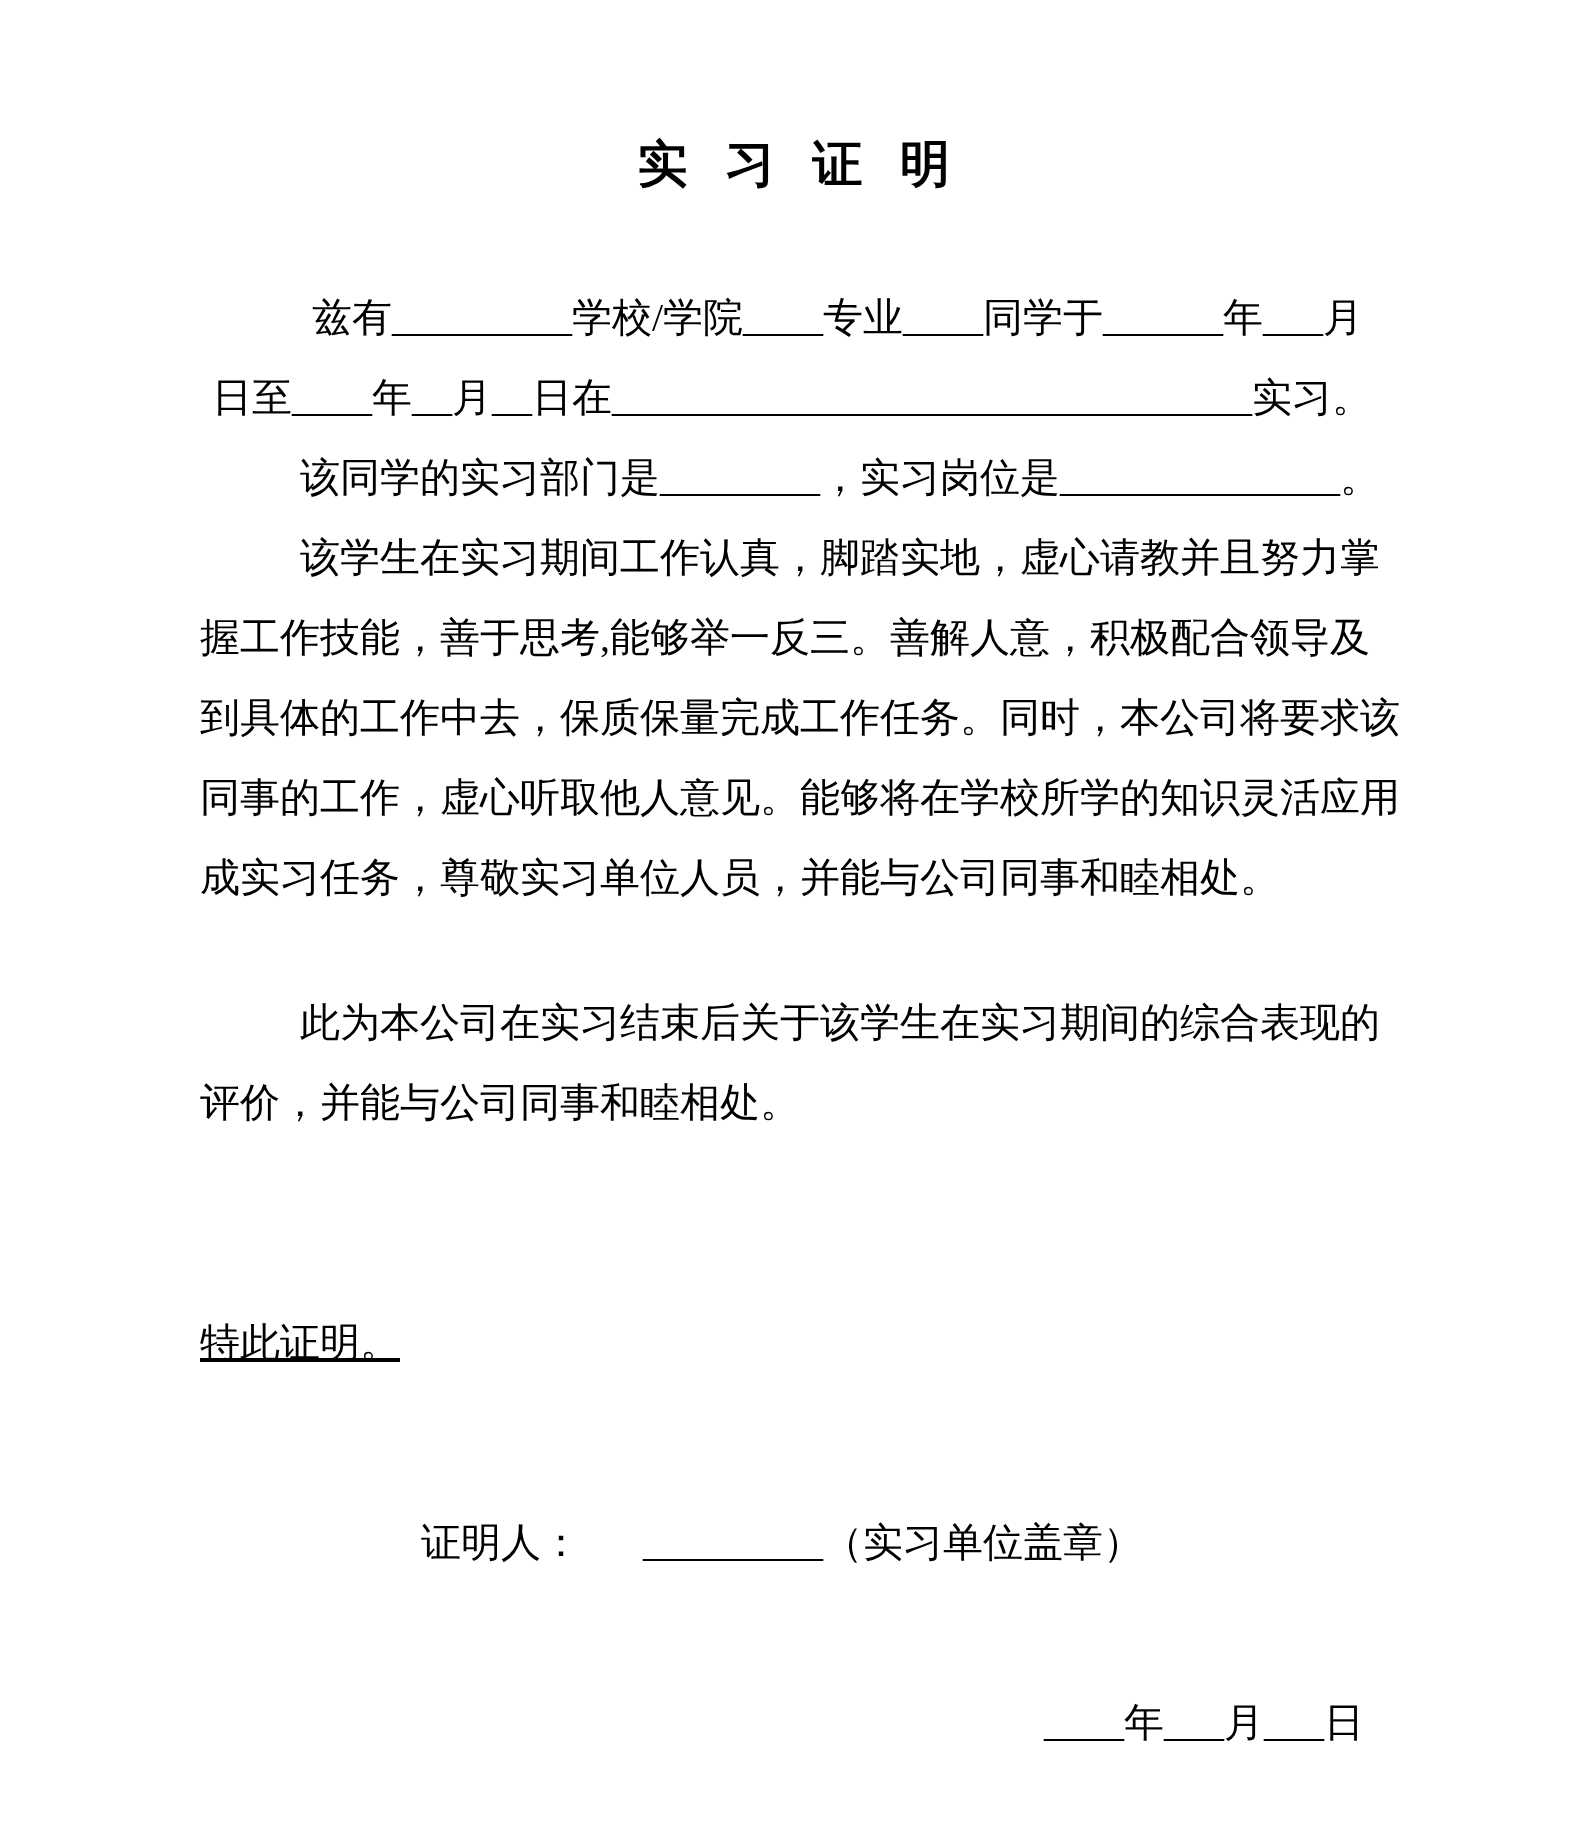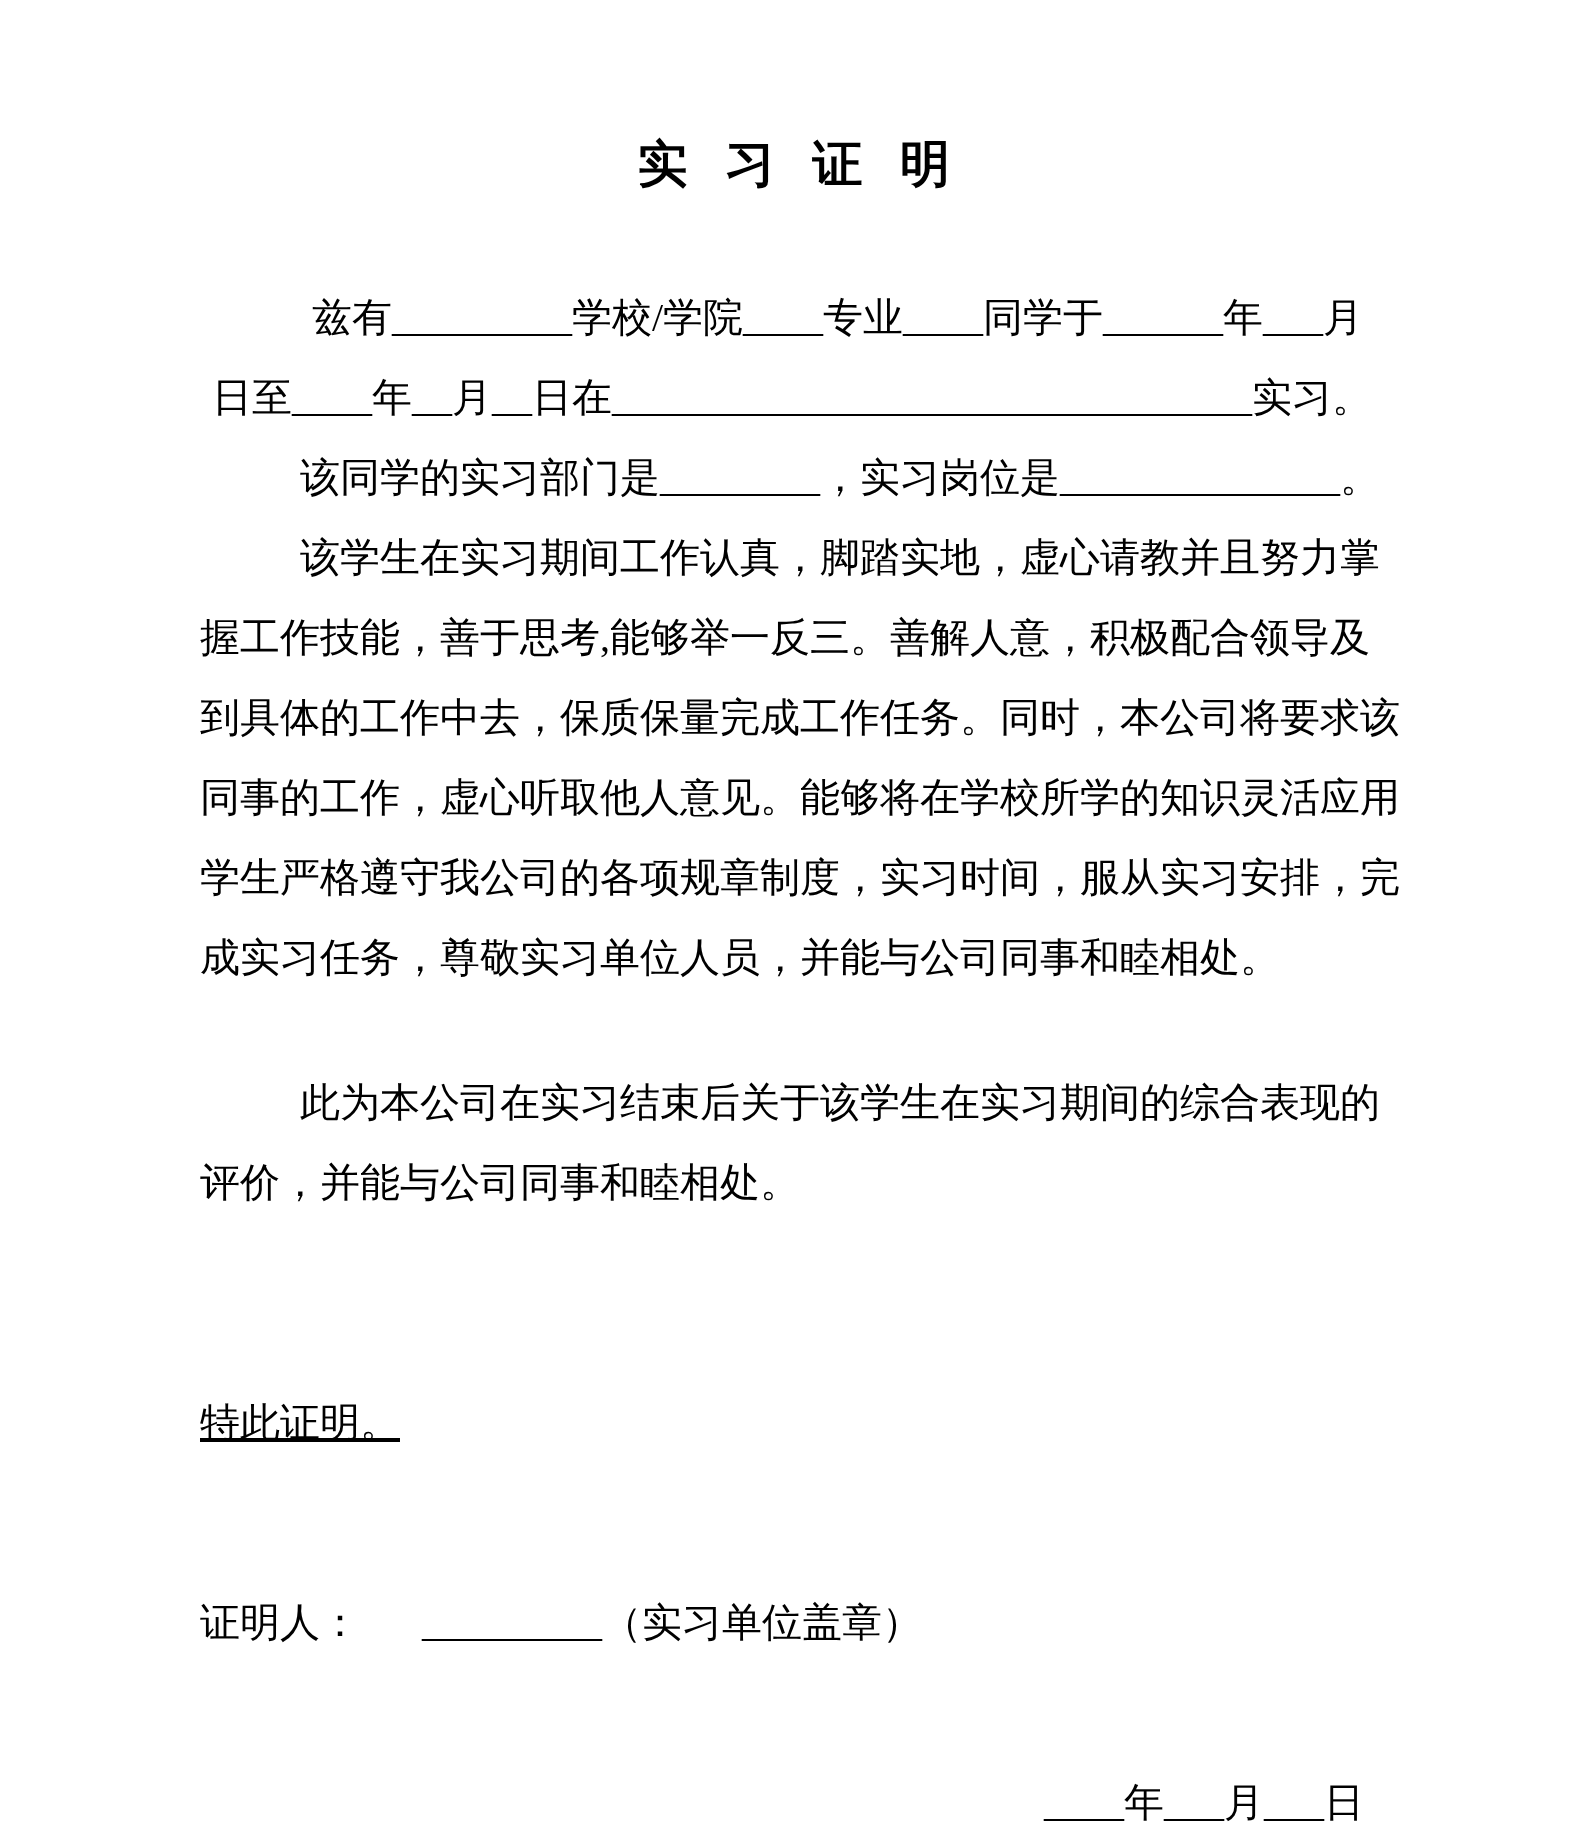--- a/index.html
+++ b/index.html
@@ -35,21 +35,21 @@
     white-space: nowrap;
   }
   .indent {
     padding-left: 100px;
   }
   .para-intro   { margin-top: 68px; margin-left: 12px; }
   .para-summary { margin-top: 65px; }
   .closing-block { margin-top: 160px; text-decoration: underline; }
   .signature-block {
     margin-top: 120px;
-    text-align: left;
+    text-align: center;
     padding-right: 36px;
   }
   .signature-block .blank {
     margin-left: 62px;
   }
   .date-block {
     margin-top: 100px;
     text-align: right;
     padding-right: 36px;
   }
@@ -67,21 +67,20 @@
       <div class="line">日至____年__月__日在________________________________实习。</div>
     </div>
 
     <div class="line indent">该同学的实习部门是________，实习岗位是______________。</div>
 
     <div>
       <div class="line indent">该学生在实习期间工作认真，脚踏实地，虚心请教并且努力掌</div>
       <div class="line">握工作技能，善于思考,能够举一反三。善解人意，积极配合领导及</div>
       <div class="line">到具体的工作中去，保质保量完成工作任务。同时，本公司将要求该</div>
       <div class="line">同事的工作，虚心听取他人意见。能够将在学校所学的知识灵活应用</div>
-      <div class="line">学生严格遵守我公司的各项规章制度，实习时间，服从实习安排，完</div>
       <div class="line">成实习任务，尊敬实习单位人员，并能与公司同事和睦相处。</div>
     </div>
 
     <div class="para-summary">
       <div class="line indent">此为本公司在实习结束后关于该学生在实习期间的综合表现的</div>
       <div class="line">评价，并能与公司同事和睦相处。</div>
     </div>
 
     <div class="closing-block">
       <div class="line">特此证明。</div>

